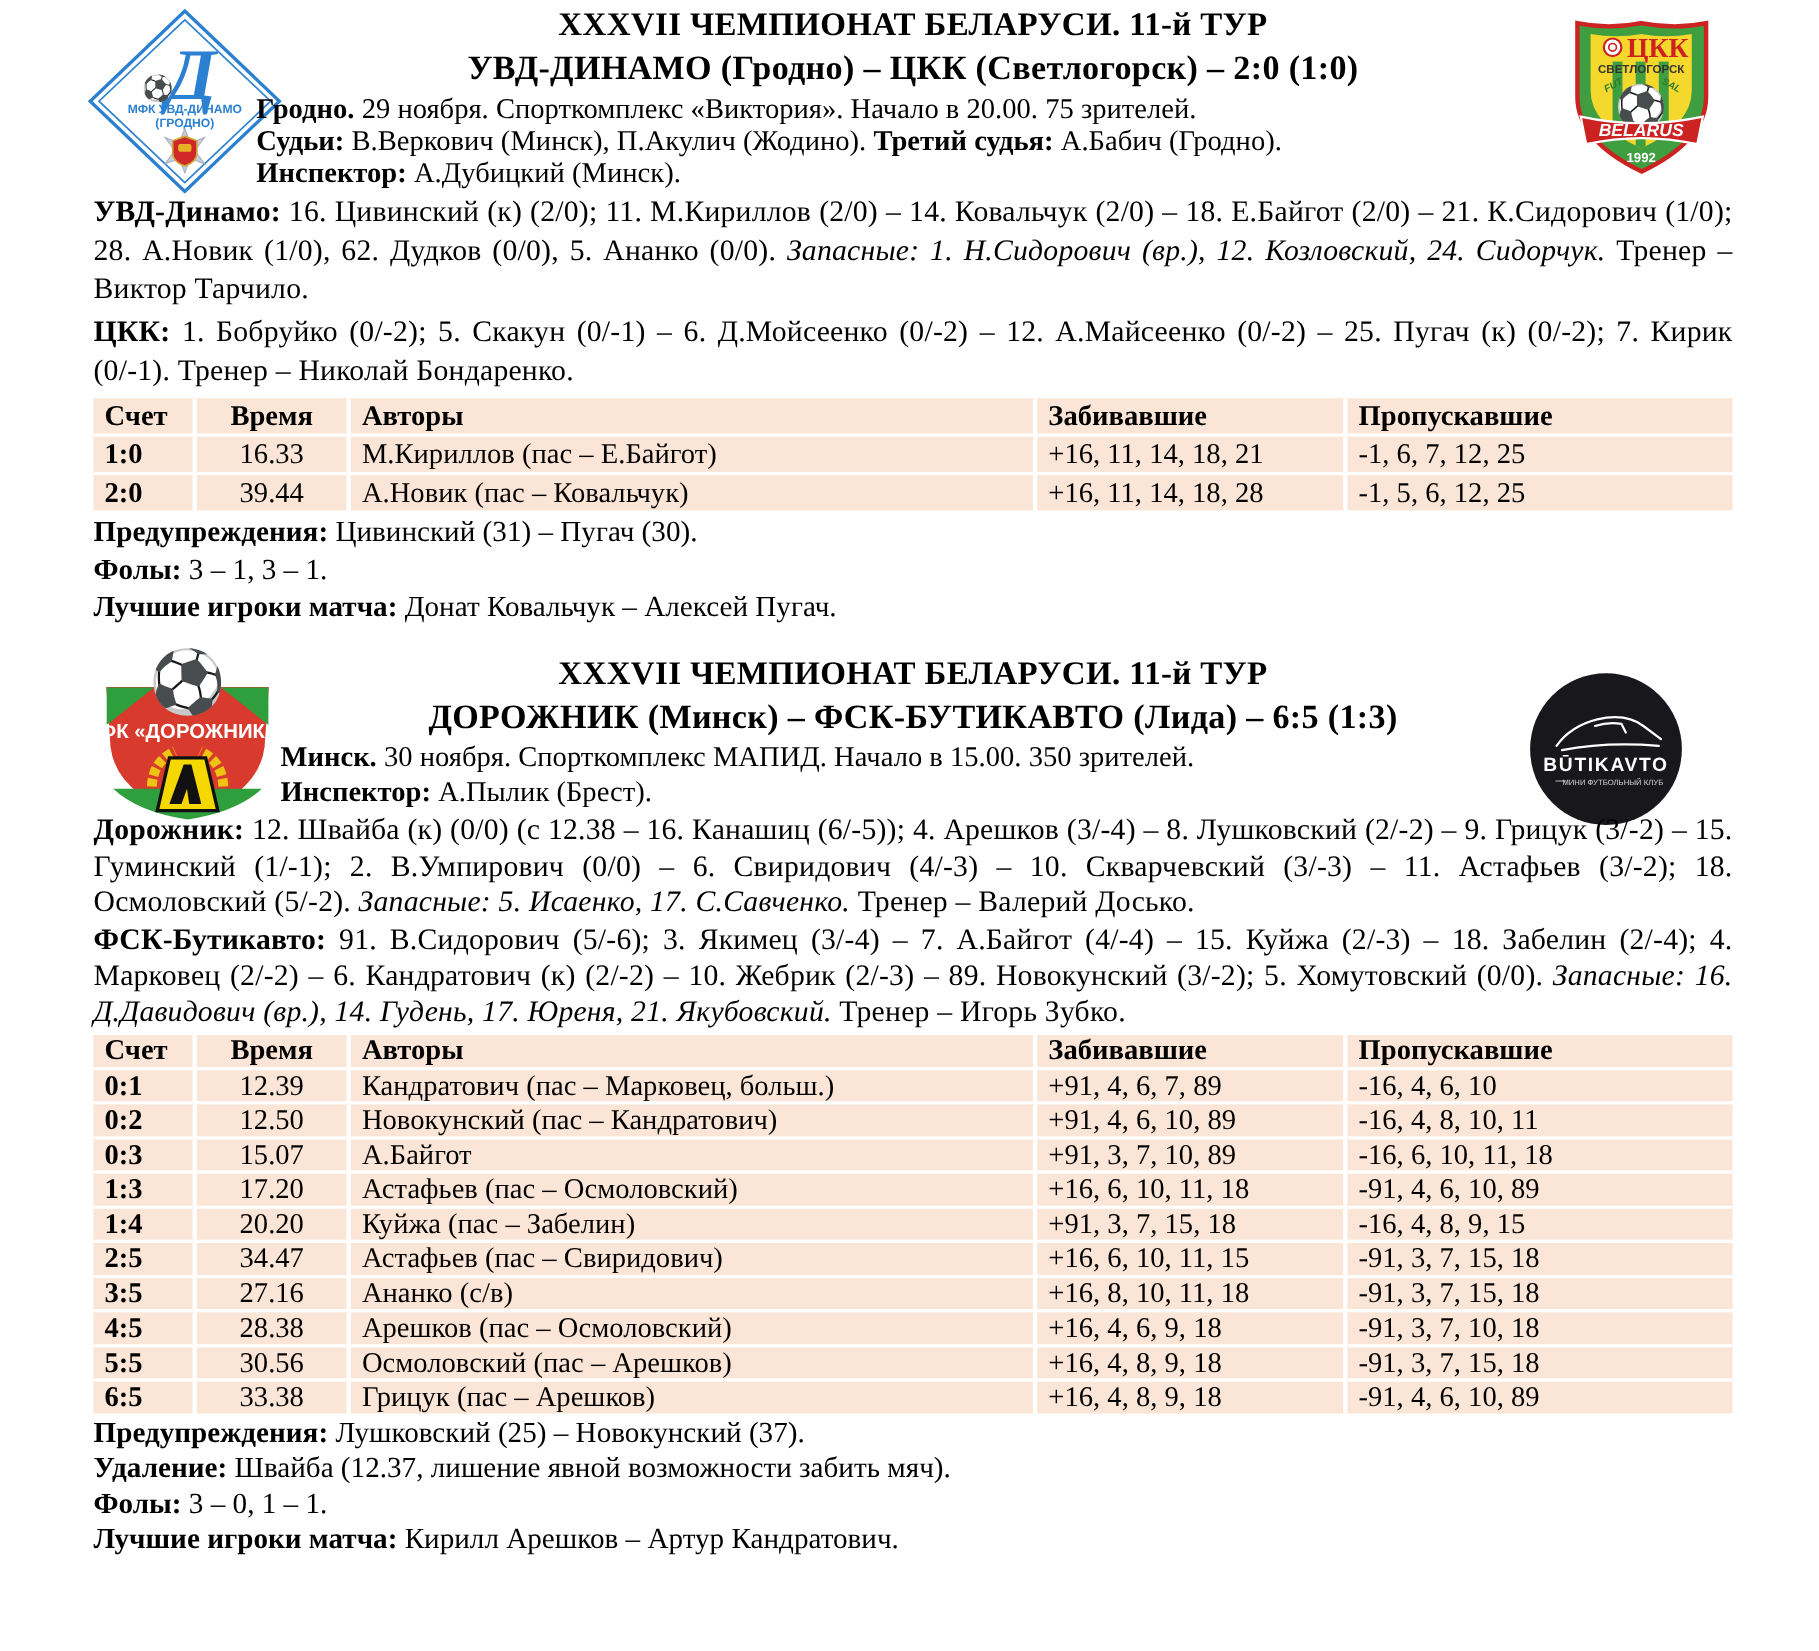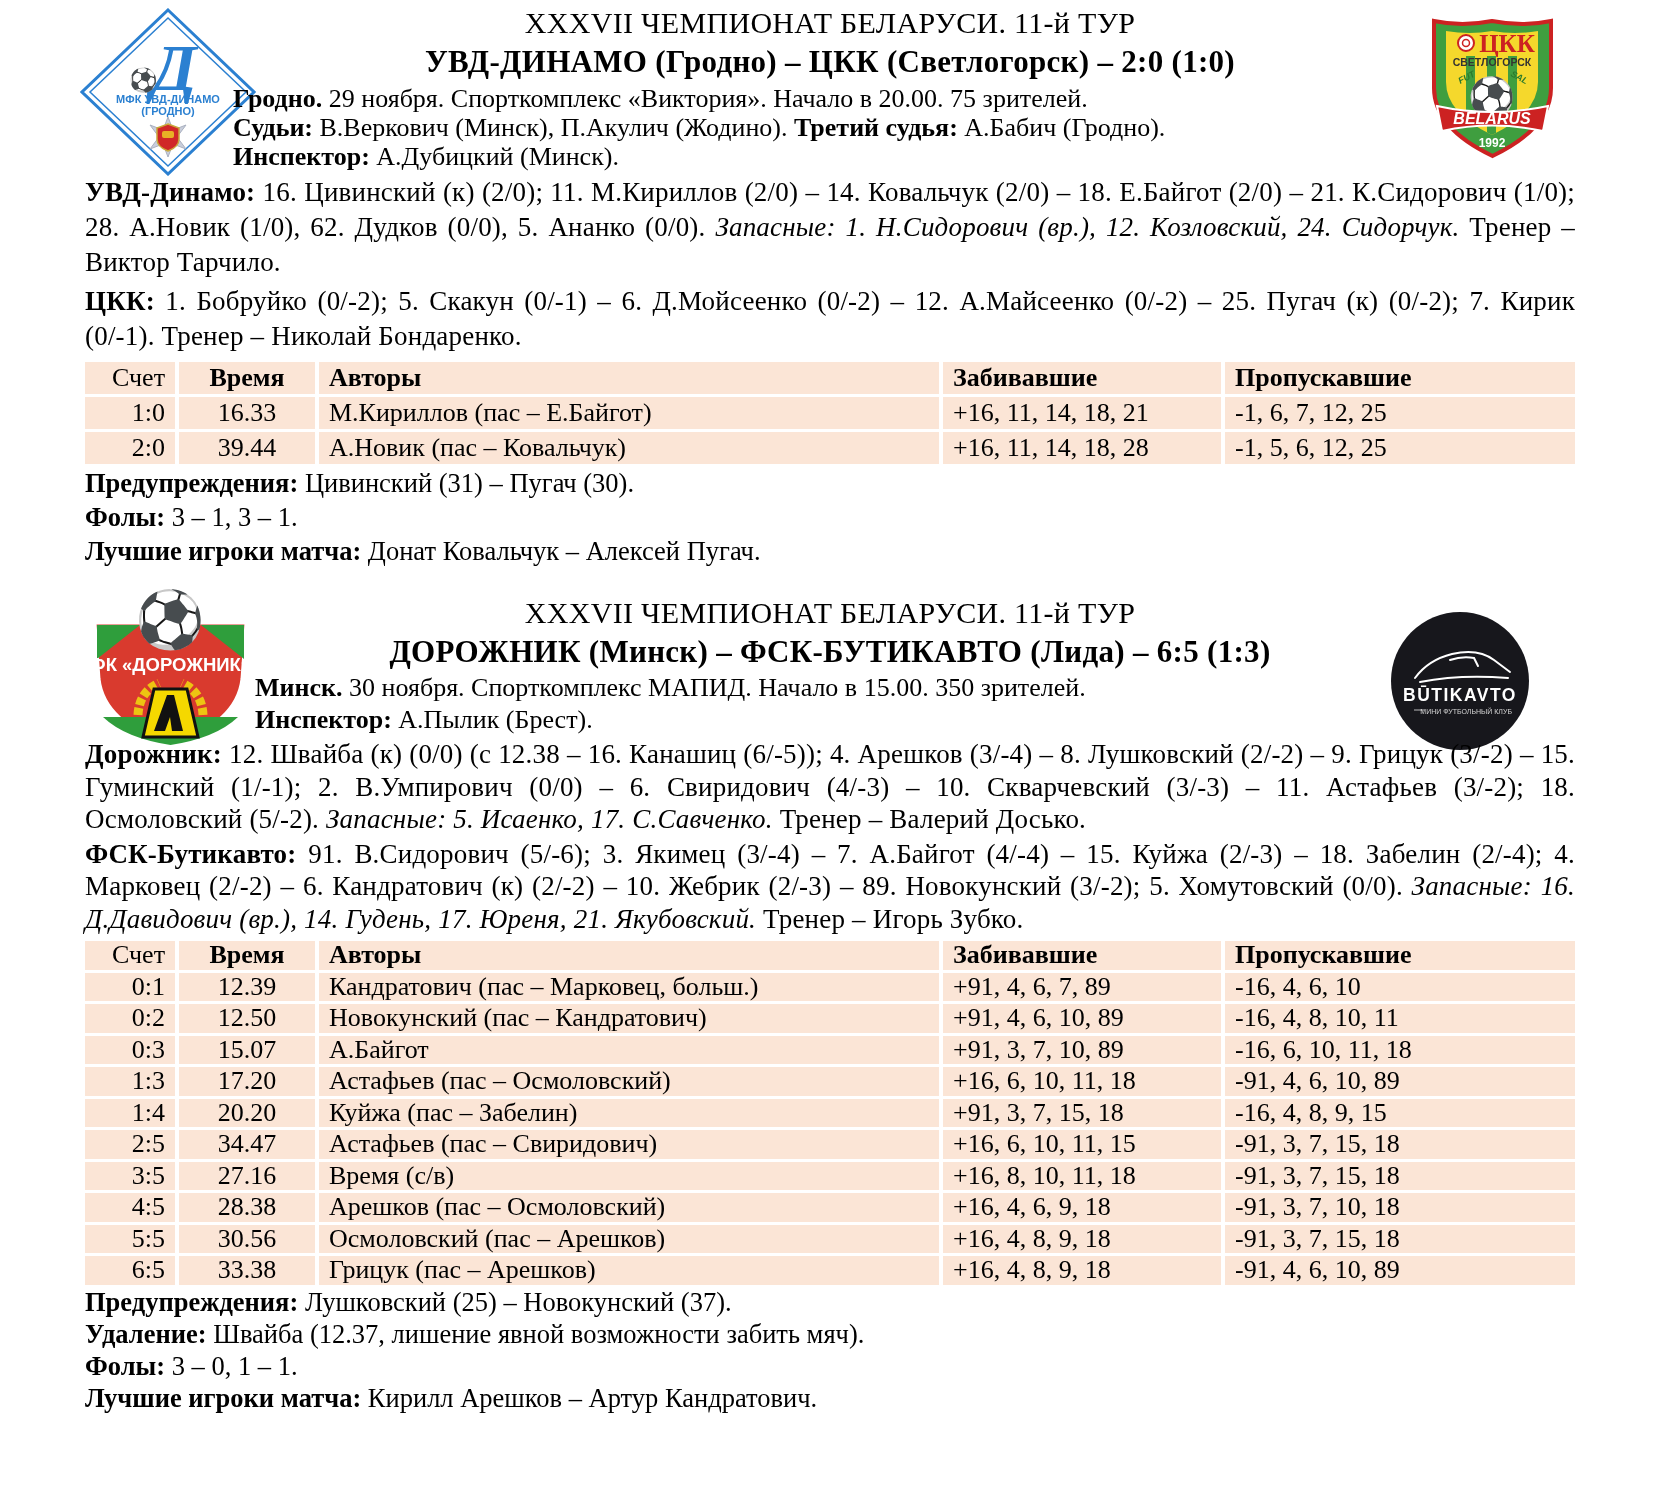--- a/index.html
+++ b/index.html
@@ -5,21 +5,21 @@
   * { box-sizing: border-box; }
   body { margin:0; background:#9a9a9a; }
   .page {
     position:relative; width:1654px; height:1501px; margin:0 auto;
     background:#ffffff; overflow:hidden; color:#000;
     font-family:"Liberation Serif", serif;
   }
   .content { position:absolute; left:85px; top:0; width:1490px; }
 
   
-  .t-line1 { font-size:30px; font-weight:normal; text-align:center; line-height:38px; letter-spacing:.3px; }
+  .t-line1 { font-size:30px; font-weight:bold; text-align:center; line-height:38px; letter-spacing:.3px; }
   .t-line2 { font-size:31px; font-weight:bold; text-align:center; line-height:40px; letter-spacing:.3px; }
   .m1 { padding-top:4px; }
   .m2 { margin-top:28px; }
 
   
   .m1-details { margin:2px 200px 0 148px; font-size:26px; line-height:29px; }
   .m2-details { margin:0 290px 0 170px; font-size:26px; line-height:32px; }
   .m1-details p, .m2-details p { margin:0; }
   .m2-details p.just { text-align:justify; }
 
@@ -30,21 +30,21 @@
 
   
   table.goals { width:100%; border-collapse:collapse; background:#fbe5d6; margin-top:8px; table-layout:fixed; }
   .m2 table.goals { margin-top:6px; }
   table.goals th, table.goals td {
     padding:1px 10px; border-right:4px solid #fff; border-bottom:3px solid #fff;
     font-size:26px; line-height:30px; text-align:left; overflow:hidden; white-space:nowrap;
   }
   .m2 table.goals th, .m2 table.goals td { line-height:26.5px; }
   table.goals th { font-weight:bold; }
-  table.goals .c0 { text-align:right; font-weight:normal; }
+  table.goals .c0 { text-align:left; font-weight:bold; }
   table.goals .c1 { text-align:center; }
   table.goals th:last-child, table.goals td:last-child { border-right:none; }
   table.goals tr:last-child td { border-bottom:none; }
 
   
   .footer p { margin:4px 0 0; font-size:26.5px; line-height:30px; }
   .m2 .footer p { margin-top:3px; line-height:29px; }
 
   
   svg.logo { position:absolute; }
@@ -249,21 +249,21 @@
             <tr>
               <td class="c0">2:5</td>
               <td class="c1">34.47</td>
               <td class="c2">Астафьев (пас – Свиридович)</td>
               <td class="c3">+16, 6, 10, 11, 15</td>
               <td class="c4">-91, 3, 7, 15, 18</td>
             </tr>
             <tr>
               <td class="c0">3:5</td>
               <td class="c1">27.16</td>
-              <td class="c2">Время (с/в)</td>
+              <td class="c2">Ананко (с/в)</td>
               <td class="c3">+16, 8, 10, 11, 18</td>
               <td class="c4">-91, 3, 7, 15, 18</td>
             </tr>
             <tr>
               <td class="c0">4:5</td>
               <td class="c1">28.38</td>
               <td class="c2">Арешков (пас – Осмоловский)</td>
               <td class="c3">+16, 4, 6, 9, 18</td>
               <td class="c4">-91, 3, 7, 10, 18</td>
             </tr>

